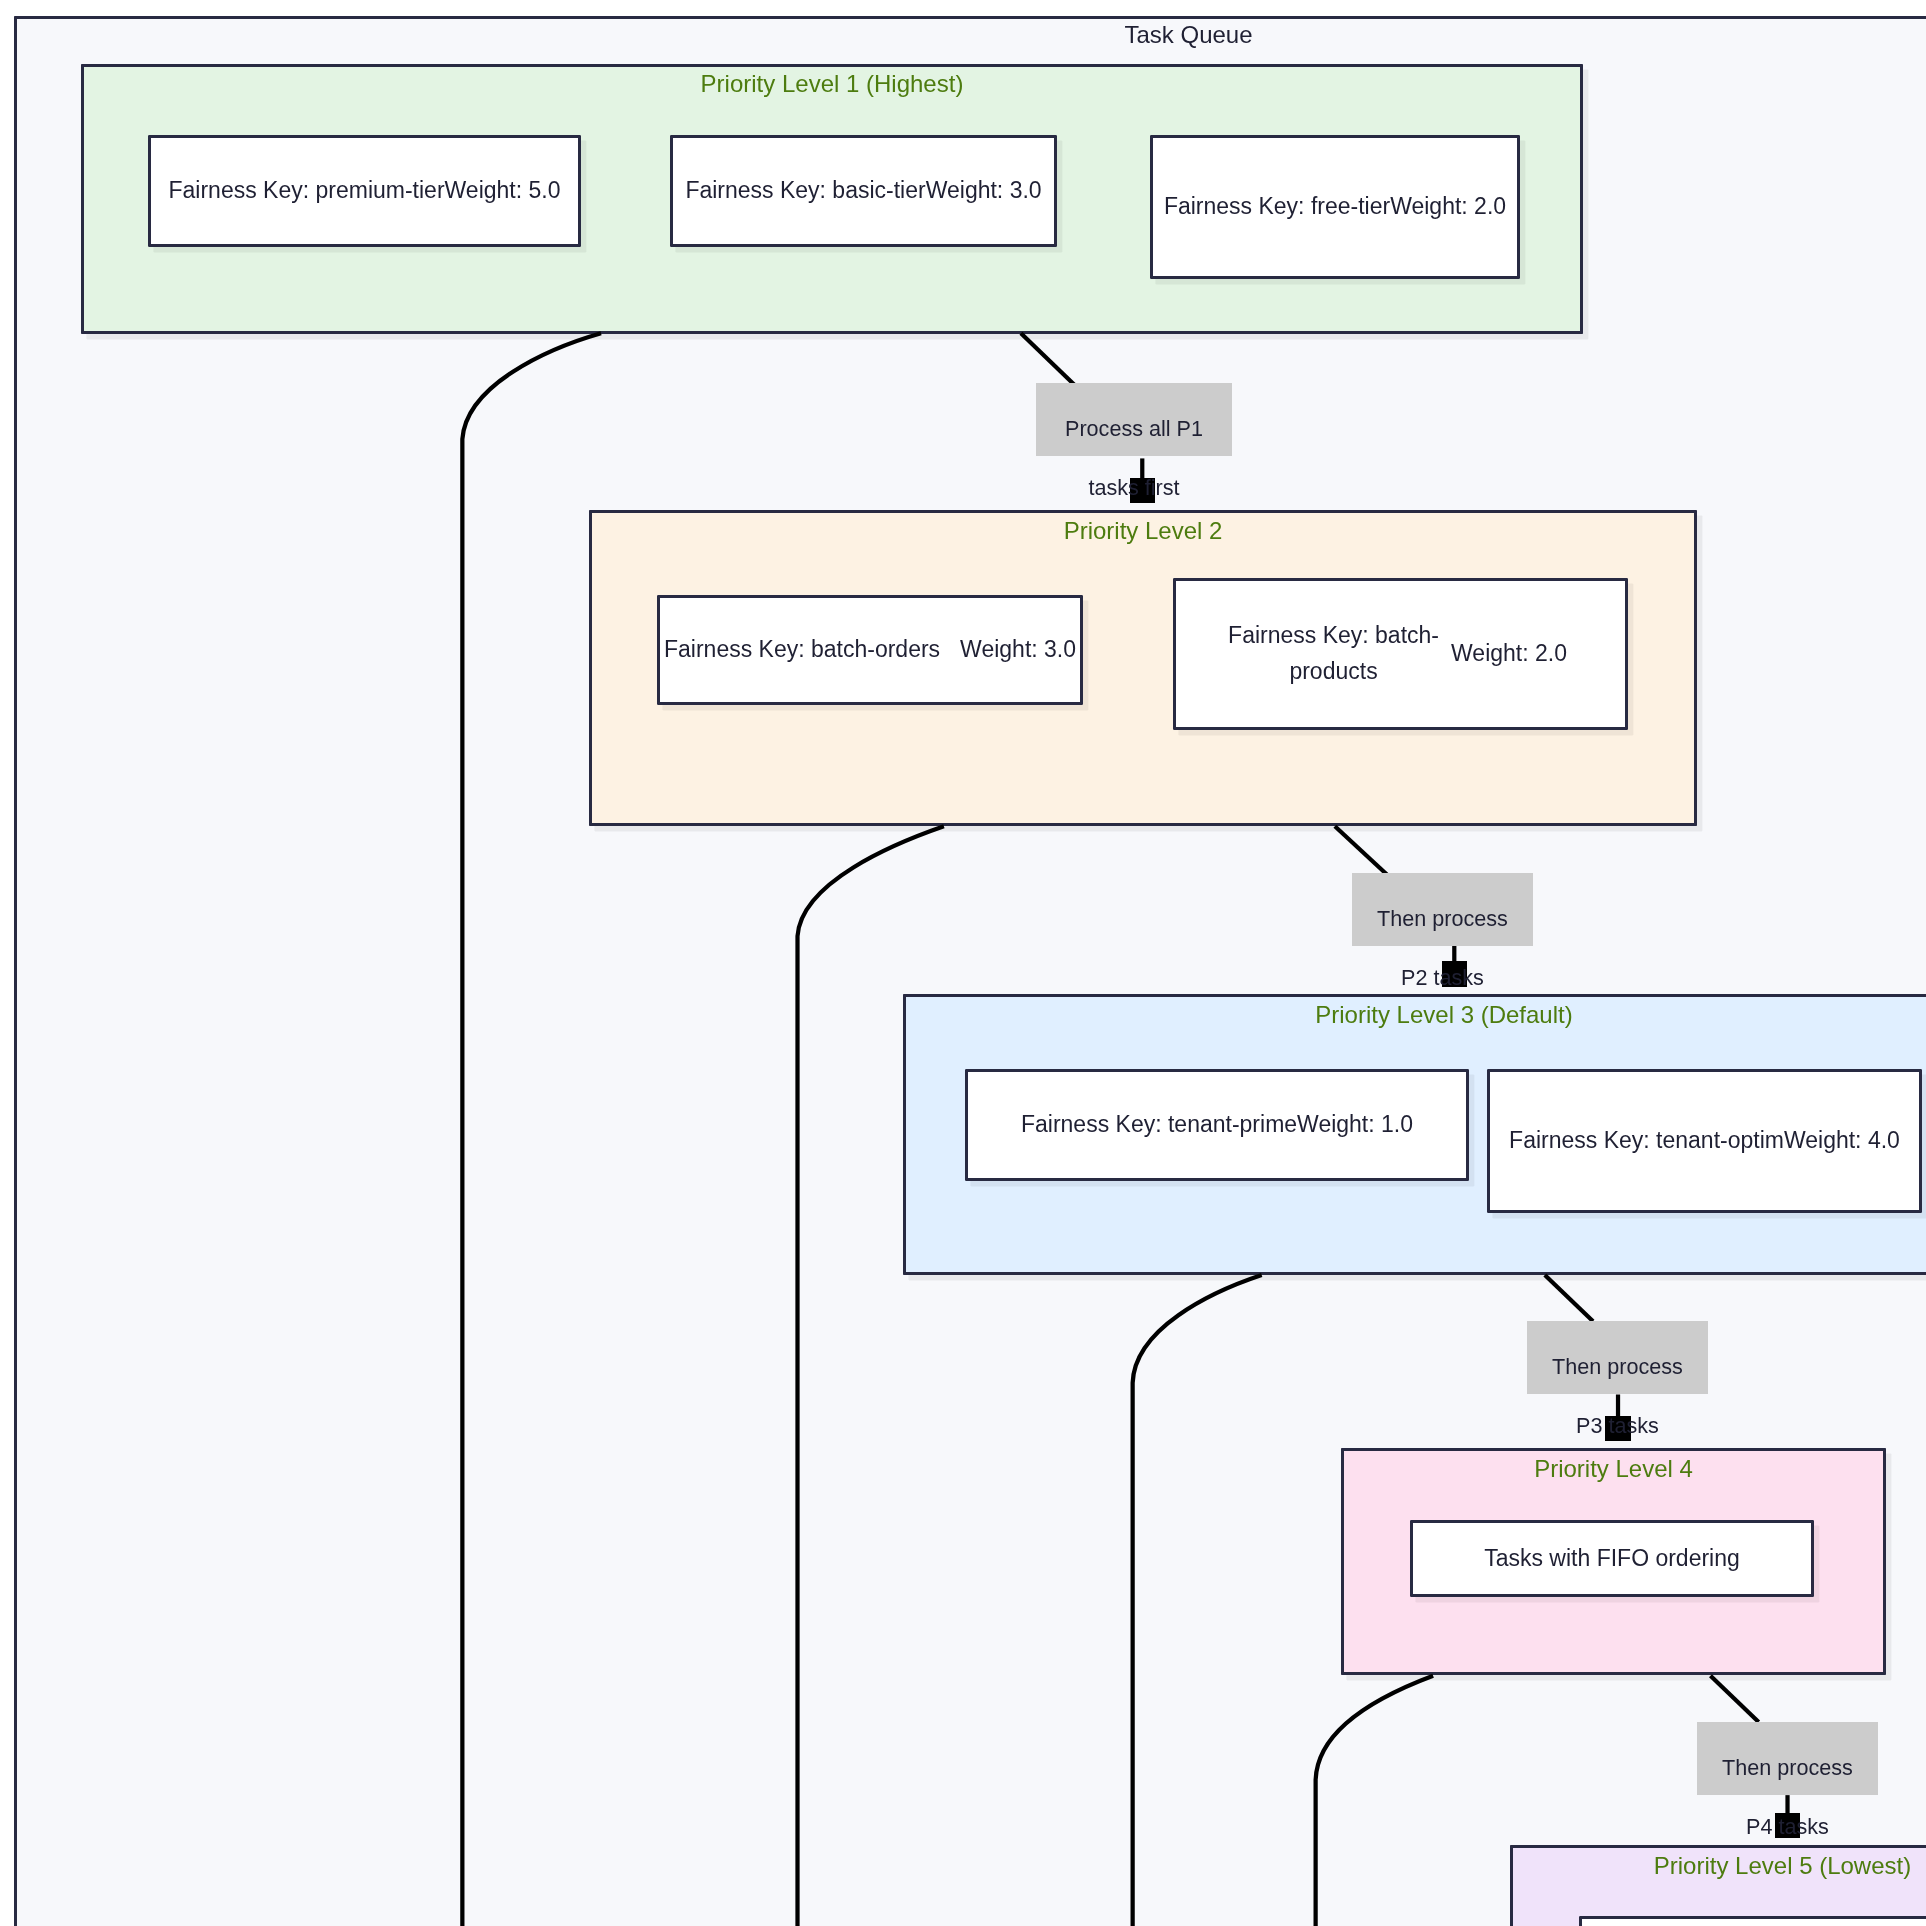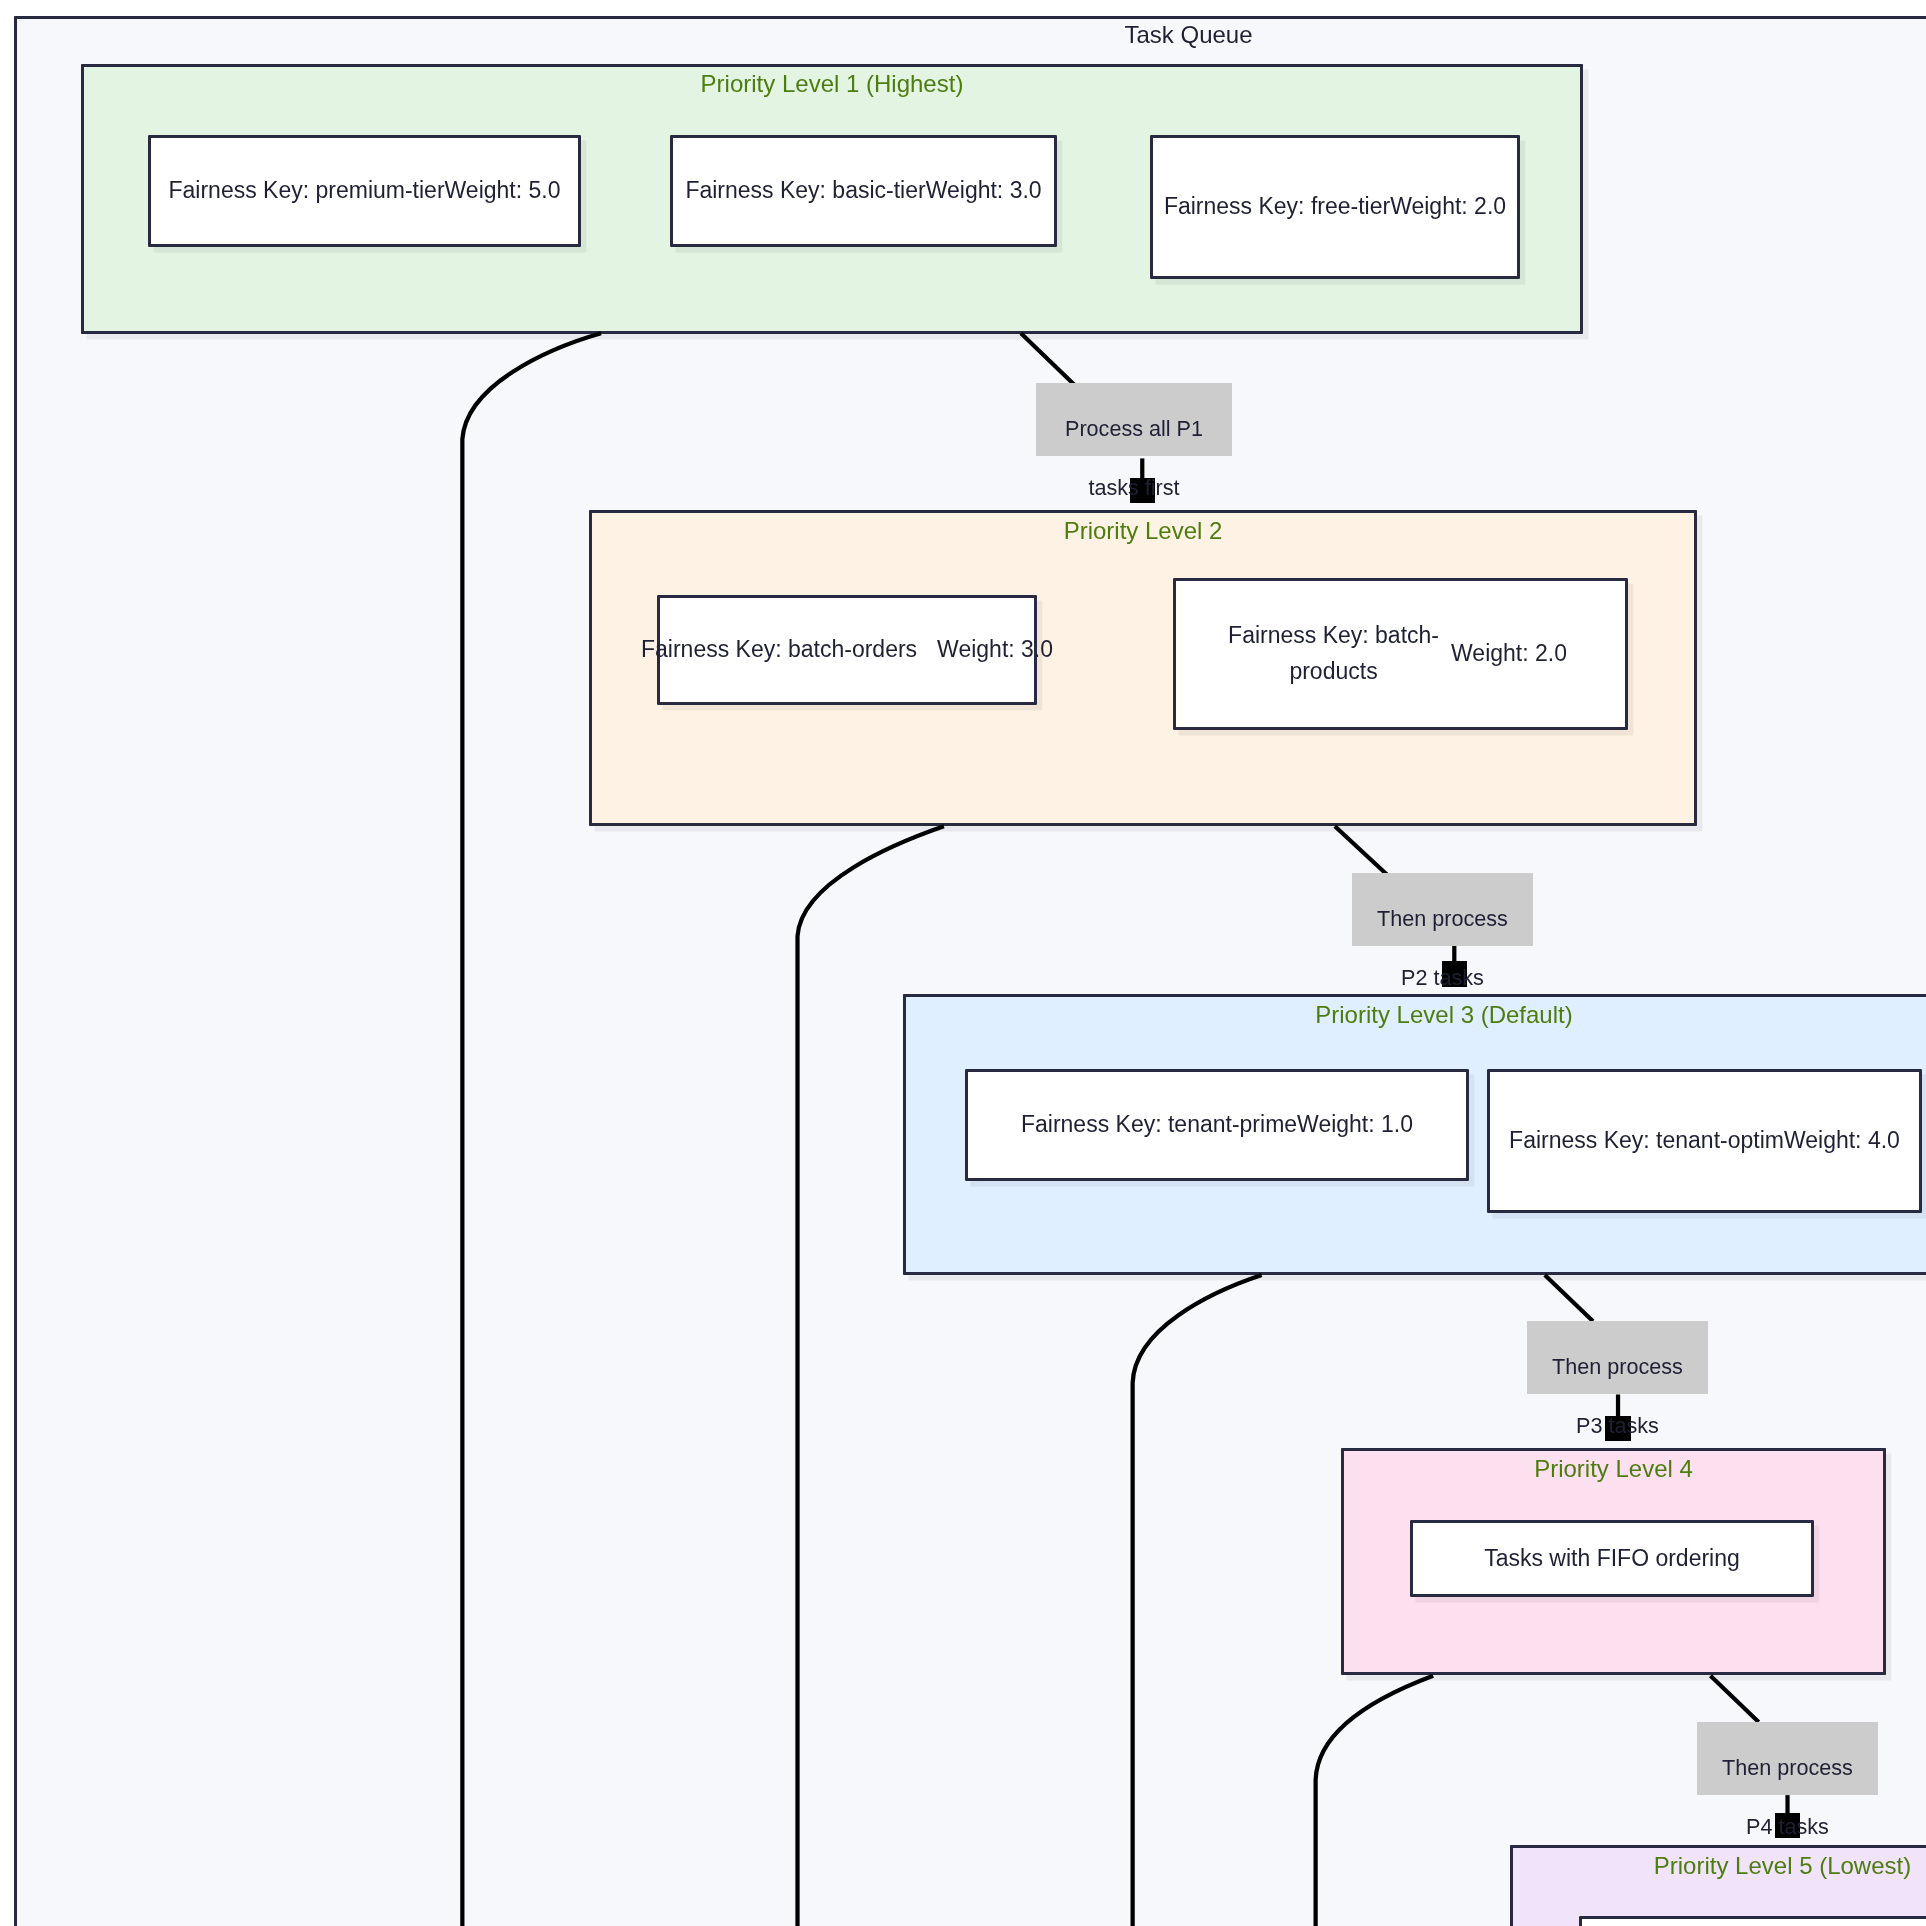--- a/index.html
+++ b/index.html
@@ -132,21 +132,21 @@
 
   <div class="node accent" style="left:1150px; top:135px; width:370px; height:144px;">
     <span class="node-line">Fairness Key: free-tier</span>
     <span class="node-line">Weight: 2.0</span>
   </div>
 
   <div class="cluster c-orange" style="left:589px; top:510px; width:1108px; height:316px;">
   </div>
   <div class="cluster-title" style="left:589px; top:518px; width:1108px;">Priority Level 2</div>
 
-  <div class="node accent" style="left:657px; top:595px; width:380px; height:110px;gap:20px;">
+  <div class="node accent" style="left:657px; top:595px; width:426px; height:110px;gap:20px;">
     <span class="node-line">Fairness Key: batch-orders</span>
     <span class="node-line">Weight: 3.0</span>
   </div>
 
   <div class="node accent" style="left:1173px; top:578px; width:455px; height:152px; padding-left:40px; padding-right:58px;">
     <span class="node-line wrap">Fairness Key: batch-products</span>
     <span class="node-line">Weight: 2.0</span>
   </div>
 
   <div class="cluster c-blue" style="left:903px; top:994px; width:1082px; height:281px;">

